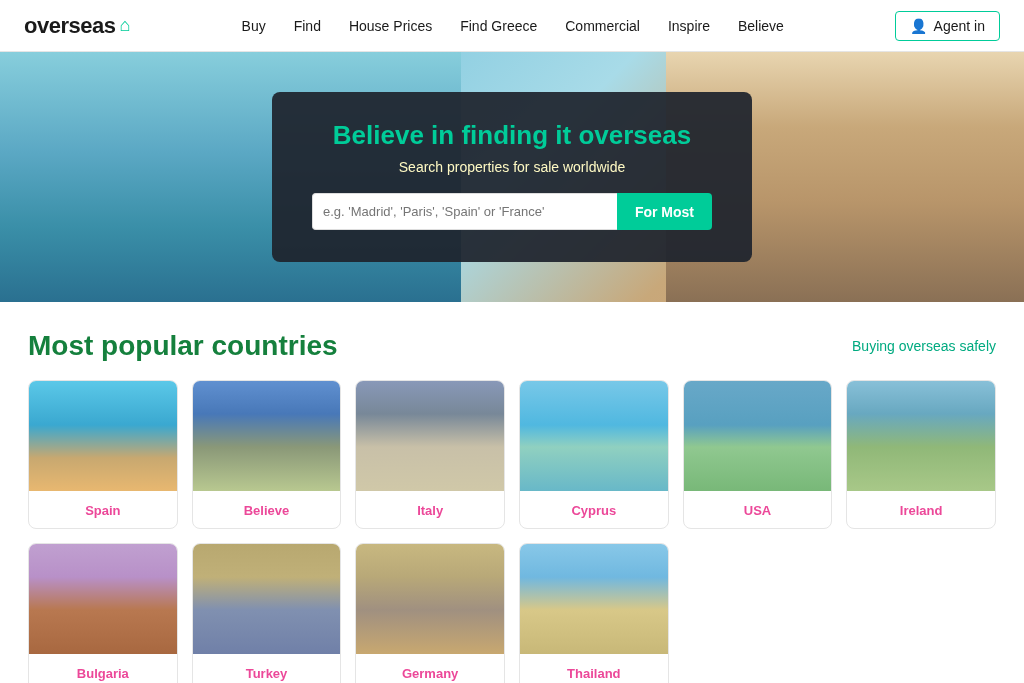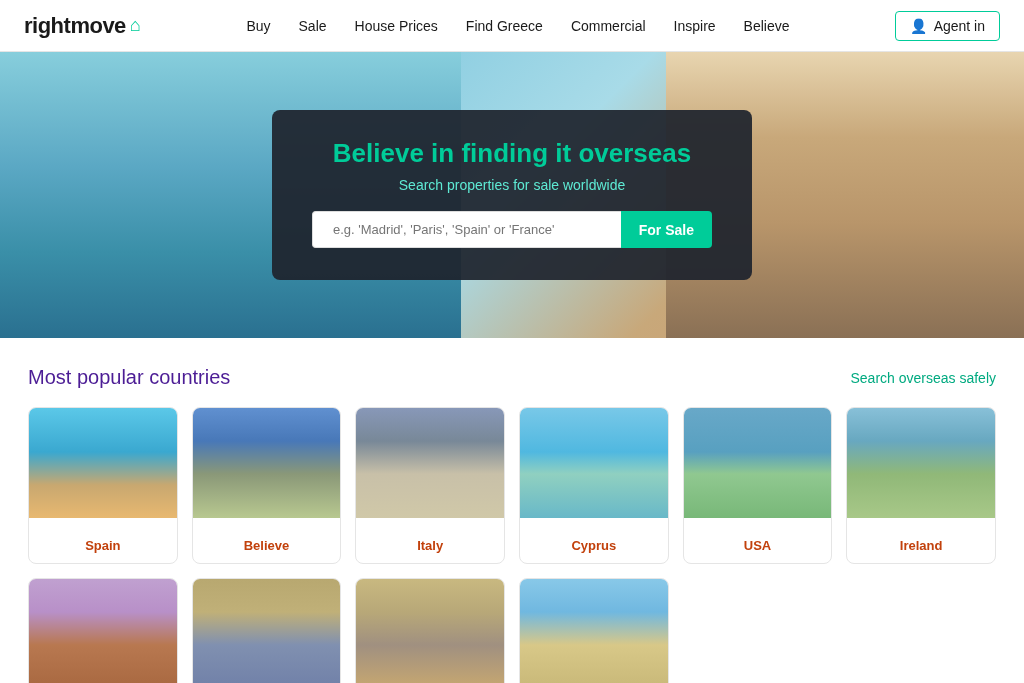--- a/index.html
+++ b/index.html
@@ -18,68 +18,68 @@
     .nav-item { font-size: 14px; color: #1a1a1a; cursor: pointer; text-decoration: none; }
     .signin-btn {
       display: flex; align-items: center; gap: 6px;
       border: 1.5px solid #00cc99; border-radius: 4px;
       padding: 6px 14px; font-size: 14px; color: #1a1a1a;
       cursor: pointer; background: #fff;
     }
 
     
     .hero {
-      position: relative; height: 286px; overflow: hidden;
+      position: relative; height: 250px; overflow: hidden;
       background: linear-gradient(135deg, #5db8d0 0%, #89cce0 30%, #a8dbe8 50%, #c8a87a 70%, #d4956a 100%);
     }
     .hero-bg-left {
       position: absolute; left: 0; top: 0; width: 45%; height: 100%;
       background: linear-gradient(180deg, #87cedc 0%, #5ba8c4 40%, #3a8fa8 70%, #2a7090 100%);
     }
     .hero-bg-right {
       position: absolute; right: 0; top: 0; width: 35%; height: 100%;
       background: linear-gradient(180deg, #e8d5b0 0%, #c8a87a 30%, #b8956a 60%, #8a7055 100%);
     }
     .hero-overlay {
       position: absolute; left: 50%; top: 50%; transform: translate(-50%, -50%);
       background: rgba(30,35,45,0.93); border-radius: 8px;
       padding: 28px 40px 32px; width: 480px; text-align: center; z-index: 10;
     }
     .hero-title { font-size: 26px; font-weight: 700; color: #00cc99; margin-bottom: 8px; }
-    .hero-subtitle { font-size: 14px; color: #5eead4; margin-bottom: 18px; }
+    .hero-subtitle { font-size: 14px; color: #fef9c3; margin-bottom: 18px; }
     .search-row { display: flex; gap: 0; }
     .search-input {
-      flex: 1; padding: 10px 20px; font-size: 13px; color: #555;
+      flex: 1; padding: 10px 10px; font-size: 13px; color: #555;
       border: 1px solid #ddd; border-right: none; border-radius: 4px 0 0 4px;
       outline: none; background: #fff;
     }
     .search-btn {
       background: #00cc99; color: #fff; border: none; padding: 10px 18px;
       font-size: 14px; font-weight: 600; cursor: pointer;
       border-radius: 0 4px 4px 0;
     }
 
     
     .main { padding: 28px 28px 32px; }
     .section-header { display: flex; justify-content: space-between; align-items: center; margin-bottom: 18px; }
-    .section-title { font-size: 20px; font-weight: 400; color: #4c1d95; }
+    .section-title { font-size: 28px; font-weight: 700; color: #15803d; }
     .section-link { font-size: 14px; color: #00aa80; cursor: pointer; text-decoration: none; }
 
     
     .country-grid { display: grid; grid-template-columns: repeat(6, 1fr); gap: 14px; }
     .country-card {
       border: 1px solid #e5e5e5; border-radius: 8px; overflow: hidden;
       cursor: pointer; transition: box-shadow 0.2s;
     }
     .country-img-placeholder {
       width: 100%; height: 110px;
     }
     .country-label {
-      text-align: center; font-size: 13px; font-weight: 600; color: #c2410c;
-      padding: 20px 4px 10px;
+      text-align: center; font-size: 13px; font-weight: 600; color: #ec4899;
+      padding: 12px 4px 10px;
     }
 
     
     .img-spain { background: linear-gradient(180deg, #5bc8e8 0%, #3aa8d0 40%, #c8a870 70%, #e8b870 100%); }
     .img-france { background: linear-gradient(180deg, #6090d0 0%, #4878b8 30%, #8a9878 60%, #b8c890 100%); }
     .img-portugal { background: linear-gradient(180deg, #6090a8 0%, #4878a0 25%, #c87850 50%, #d88858 100%); }
     .img-cyprus { background: linear-gradient(180deg, #78c8e8 0%, #50b8e0 40%, #90d0c0 60%, #68b8c8 100%); }
     .img-italy { background: linear-gradient(180deg, #8898b8 0%, #788898 30%, #c8c0a8 60%, #d0c8a8 100%); }
     .img-greece { background: linear-gradient(180deg, #88b8d8 0%, #5898c8 30%, #e8e0d8 60%, #f0e8d8 100%); }
     .img-usa { background: linear-gradient(180deg, #68a8c8 0%, #58a0c0 40%, #90c890 60%, #78b878 100%); }
@@ -93,55 +93,55 @@
     .country-img-placeholder {
       display: flex; align-items: center; justify-content: center;
       font-size: 32px; color: rgba(255,255,255,0.4);
     }
   </style>
 </head>
 <body>
 
 <header class="header">
   <div class="logo">
-    <span class="logo-text">rightmove</span>
+    <span class="logo-text">overseas</span>
     <span class="logo-icon">⌂</span>
   </div>
   <nav class="nav">
     <a class="nav-item">Buy</a>
-    <a class="nav-item">Sale</a>
+    <a class="nav-item">Find</a>
     <a class="nav-item">House Prices</a>
     <a class="nav-item">Find Greece</a>
     <a class="nav-item">Commercial</a>
     <a class="nav-item">Inspire</a>
     <a class="nav-item">Believe</a>
   </nav>
   <button class="signin-btn">
     <span>👤</span>
     <span>Agent in</span>
   </button>
 </header>
 
 <section class="hero">
   <div class="hero-bg-left"></div>
   <div class="hero-bg-right"></div>
   <div class="hero-overlay">
     <h1 class="hero-title">Believe in finding it overseas</h1>
     <p class="hero-subtitle">Search properties for sale worldwide</p>
     <div class="search-row">
       <input class="search-input" type="text" placeholder="e.g. 'Madrid', 'Paris', 'Spain' or 'France'" style="">
-      <button class="search-btn">For Sale</button>
+      <button class="search-btn">For Most</button>
     </div>
   </div>
 </section>
 
 <main class="main">
   <div class="section-header">
     <h2 class="section-title">Most popular countries</h2>
-    <a class="section-link">Search overseas safely</a>
+    <a class="section-link">Buying overseas safely</a>
   </div>
 
   <div class="country-grid">
 
     <div class="country-card">
       <div class="country-img-placeholder img-spain"></div>
       <div class="country-label">Spain</div>
     </div>
     <div class="country-card">
       <div class="country-img-placeholder img-france"></div>

